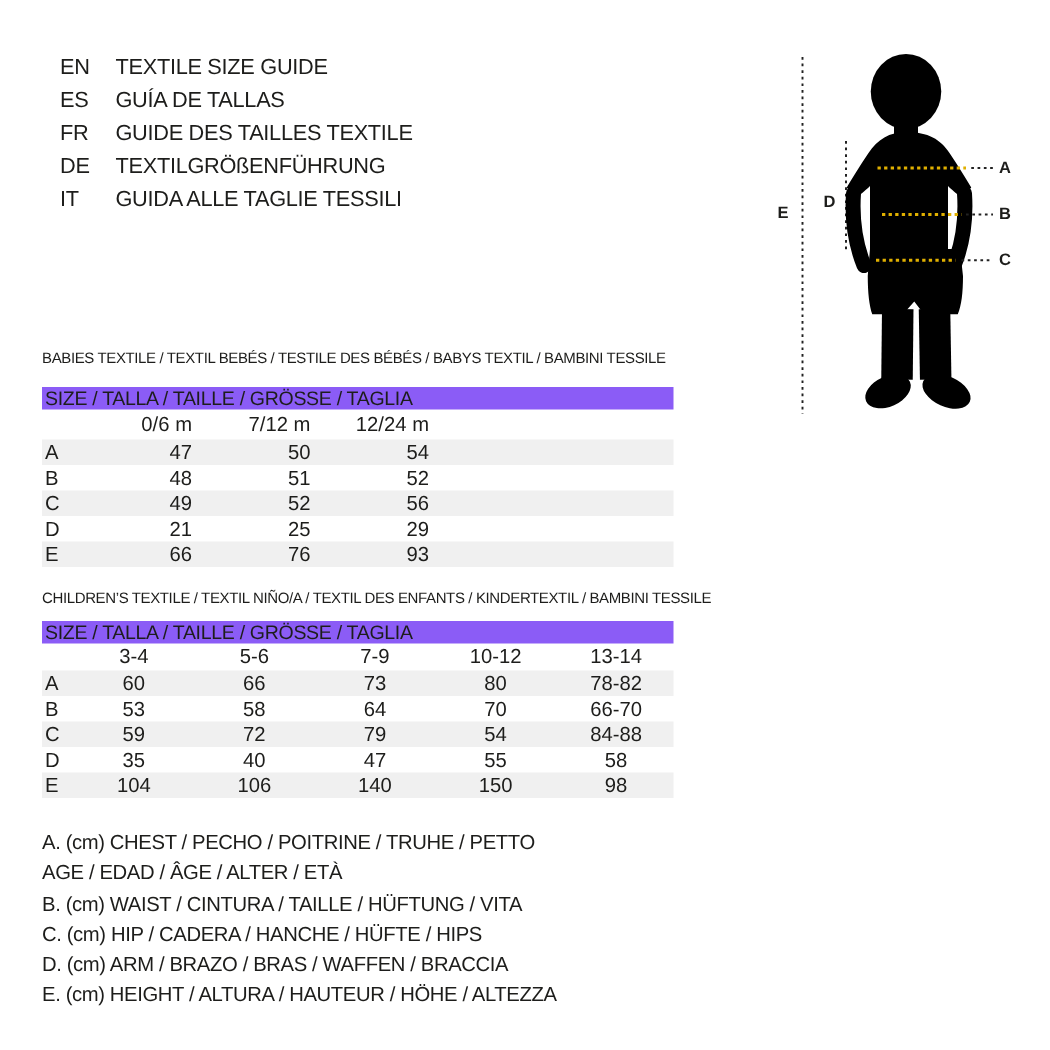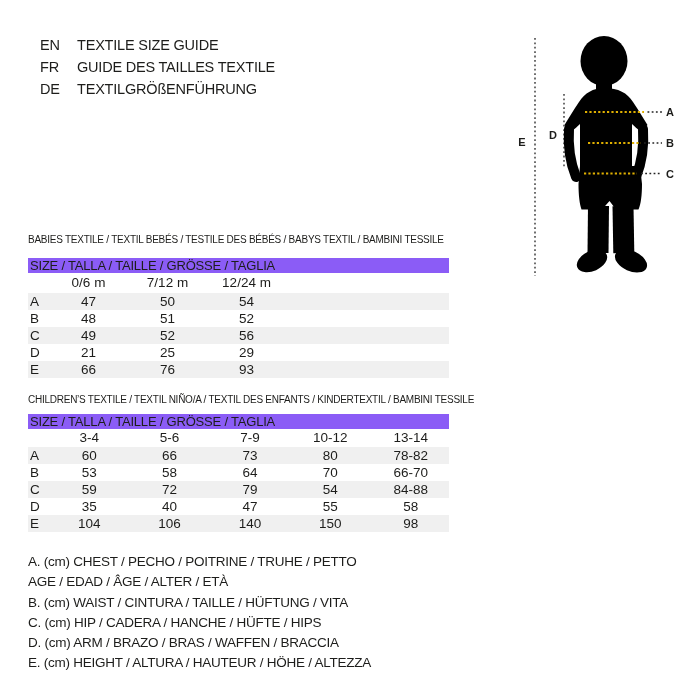--- a/index.html
+++ b/index.html
@@ -16,47 +16,55 @@
   .tbl-babies{top:232px;}
   .tbl-children{top:392px;}
   .tbl-title{font-size:10px;height:15px;line-height:15px;letter-spacing:-0.25px;white-space:nowrap;}
   .size-bar{height:15px;line-height:15px;background:#8b5cf6;font-size:13px;letter-spacing:-0.2px;padding-left:2px;}
   .tbl-babies .size-bar{margin-top:11px;}
   .tbl-children .size-bar{margin-top:7px;}
   .row{display:flex;font-size:13.5px;height:17px;line-height:17px;}
   .row.head-b{height:20px;line-height:20px;}
   .row.head-c{height:18px;line-height:18px;align-items:flex-end;}
   .rl{width:19px;flex:0 0 19px;padding-left:2px;}
-  .bc{width:79px;flex:0 0 79px;text-align:center;}
+  .bc{width:79px;flex:0 0 79px;text-align:right;}
   .cc{width:80.4px;flex:0 0 80.4px;text-align:center;}
   .stripe{background:#f0f0f0;}
   
   .legend{position:absolute;left:28px;top:552px;}
   .legend-line{height:20.3px;line-height:20.3px;font-size:13.5px;letter-spacing:-0.25px;white-space:nowrap;}
   
   .figure{position:absolute;left:498px;top:18px;}
   .figure text{font-family:"Liberation Sans",sans-serif;font-size:11px;font-weight:700;fill:#1d1d1b;}
 </style>
 </head>
 <body>
 
 <div class="page">
 
   <div class="langs">
     <div class="lang-row">
       <span class="lang-code">EN</span>
       <span class="lang-title">TEXTILE SIZE GUIDE</span>
     </div>
     <div class="lang-row">
+      <span class="lang-code">ES</span>
+      <span class="lang-title">GUÍA DE TALLAS</span>
+    </div>
+    <div class="lang-row">
       <span class="lang-code">FR</span>
       <span class="lang-title">GUIDE DES TAILLES TEXTILE</span>
     </div>
     <div class="lang-row">
       <span class="lang-code">DE</span>
       <span class="lang-title">TEXTILGRÖßENFÜHRUNG</span>
+    </div>
+    <div class="lang-row">
+      <span class="lang-code">IT</span>
+      <span class="lang-title">GUIDA ALLE TAGLIE TESSILI</span>
     </div>
   </div>
 
   <svg class="figure" width="205" height="265" viewBox="0 0 205 265" xmlns="http://www.w3.org/2000/svg">
 
     <line x1="37" y1="20" x2="37" y2="258" stroke="#222" stroke-width="1.3" stroke-dasharray="1.8 2.6"></line>
 
     <line x1="66" y1="76" x2="66" y2="150" stroke="#222" stroke-width="1.3" stroke-dasharray="1.8 2.6"></line>
 
     <g fill="#000">

